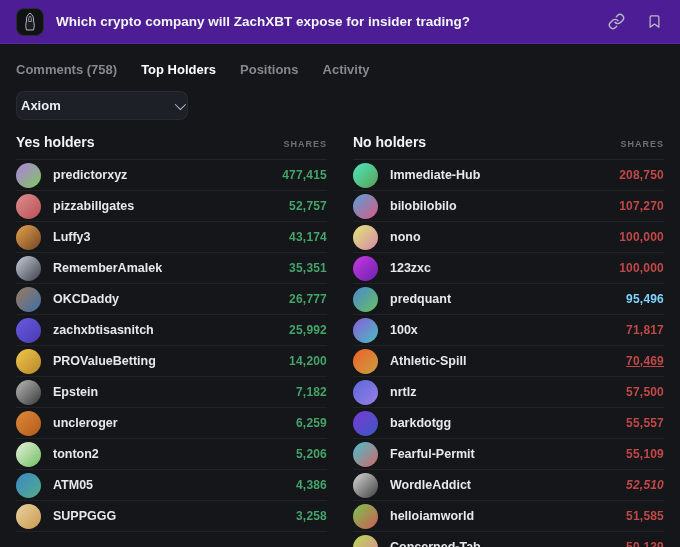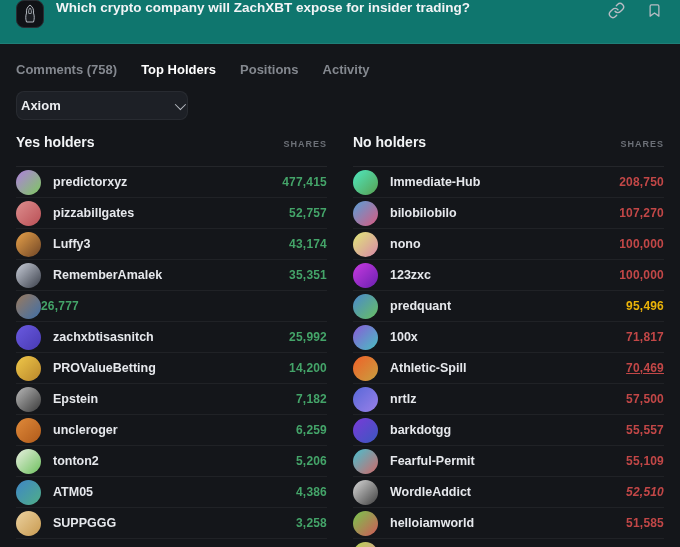--- a/index.html
+++ b/index.html
@@ -4,23 +4,23 @@
 <style>
   * { margin:0; padding:0; box-sizing:border-box; }
   html,body { width:680px; height:547px; overflow:hidden; }
   body {
     background:#14161a;
     font-family:"Liberation Sans", sans-serif;
     color:#e8eaee;
   }
   
   .header {
-    display:flex; align-items:flex-start;
+    display:flex; align-items:center;
     height:44px; padding:0 16px;
-    background:#0f766e;
+    background:#4c1d95;
     border-bottom:1px solid rgba(255,255,255,0.07);
   }
   .q-avatar {
     width:28px; height:28px; border-radius:8px; flex:0 0 28px;
     background:#101216; border:1px solid #2a2d33;
     display:flex; align-items:center; justify-content:center;
   }
   .q-title {
     margin-left:12px; font-size:13.5px; font-weight:700; color:#f2f4f6;
     flex:1 1 auto; white-space:nowrap; overflow:hidden;
@@ -53,21 +53,21 @@
     width:8px; height:8px; border-right:1.6px solid #b7bbc2; border-bottom:1.6px solid #b7bbc2;
     transform:rotate(45deg) translateY(-2px);
   }
   
   .columns {
     display:grid; grid-template-columns:1fr 1fr; column-gap:26px;
     padding:14px 16px 0 16px;
   }
   .col-head {
     display:flex; align-items:baseline; justify-content:space-between;
-    padding-bottom:16px;
+    padding-bottom:9px;
     border-bottom:1px solid rgba(255,255,255,0.07);
   }
   .col-title { font-size:14px; font-weight:700; color:#f2f4f6; }
   .shares-label {
     font-size:9px; font-weight:700; letter-spacing:1px;
     color:#6c7077; text-transform:uppercase;
   }
   .row {
     display:flex; align-items:center; height:31px;
     border-bottom:1px solid rgba(255,255,255,0.055);
@@ -144,20 +144,21 @@
           <span class="name">Luffy3</span>
           <span class="shares" style="color: rgb(68, 164, 105); margin-left: 24px;">43,174</span>
         </div>
         <div class="row">
           <span class="avatar" style="background: linear-gradient(135deg, rgb(200, 205, 216), rgb(58, 63, 74));"></span>
           <span class="name">RememberAmalek</span>
           <span class="shares" style="color: rgb(68, 164, 105);">35,351</span>
         </div>
         <div class="row">
           <span class="avatar" style="background: linear-gradient(135deg, rgb(154, 122, 94), rgb(63, 111, 168));"></span>
+          <span class="name">OKCDaddy</span>
           <span class="shares" style="color: rgb(68, 164, 105);">26,777</span>
         </div>
         <div class="row">
           <span class="avatar" style="background: linear-gradient(135deg, rgb(106, 90, 224), rgb(72, 58, 178));"></span>
           <span class="name">zachxbtisasnitch</span>
           <span class="shares" style="color: rgb(68, 164, 105);">25,992</span>
         </div>
         <div class="row">
           <span class="avatar" style="background: linear-gradient(135deg, rgb(240, 200, 74), rgb(184, 134, 42));"></span>
           <span class="name">PROValueBetting</span>
@@ -212,21 +213,21 @@
           <span class="shares" style="color: rgb(194, 71, 71);">100,000</span>
         </div>
         <div class="row">
           <span class="avatar" style="background: linear-gradient(135deg, rgb(200, 58, 224), rgb(106, 32, 176));"></span>
           <span class="name">123zxc</span>
           <span class="shares" style="color: rgb(194, 71, 71);">100,000</span>
         </div>
         <div class="row">
           <span class="avatar" style="background: linear-gradient(135deg, rgb(74, 136, 208), rgb(104, 192, 96));"></span>
           <span class="name">predquant</span>
-          <span class="shares" style="color: #eab308; margin-left: 40px;">95,496</span>
+          <span class="shares" style="color: #7dd3fc; margin-left: 40px;">95,496</span>
         </div>
         <div class="row">
           <span class="avatar" style="background: linear-gradient(135deg, rgb(138, 90, 216), rgb(72, 192, 192));"></span>
           <span class="name">100x</span>
           <span class="shares" style="color: rgb(194, 71, 71);">71,817</span>
         </div>
         <div class="row">
           <span class="avatar" style="background: linear-gradient(135deg, rgb(240, 96, 40), rgb(200, 160, 64));"></span>
           <span class="name">Athletic-Spill</span>
           <span class="shares" style="color: rgb(194, 71, 71); text-decoration: underline;">70,469</span>

